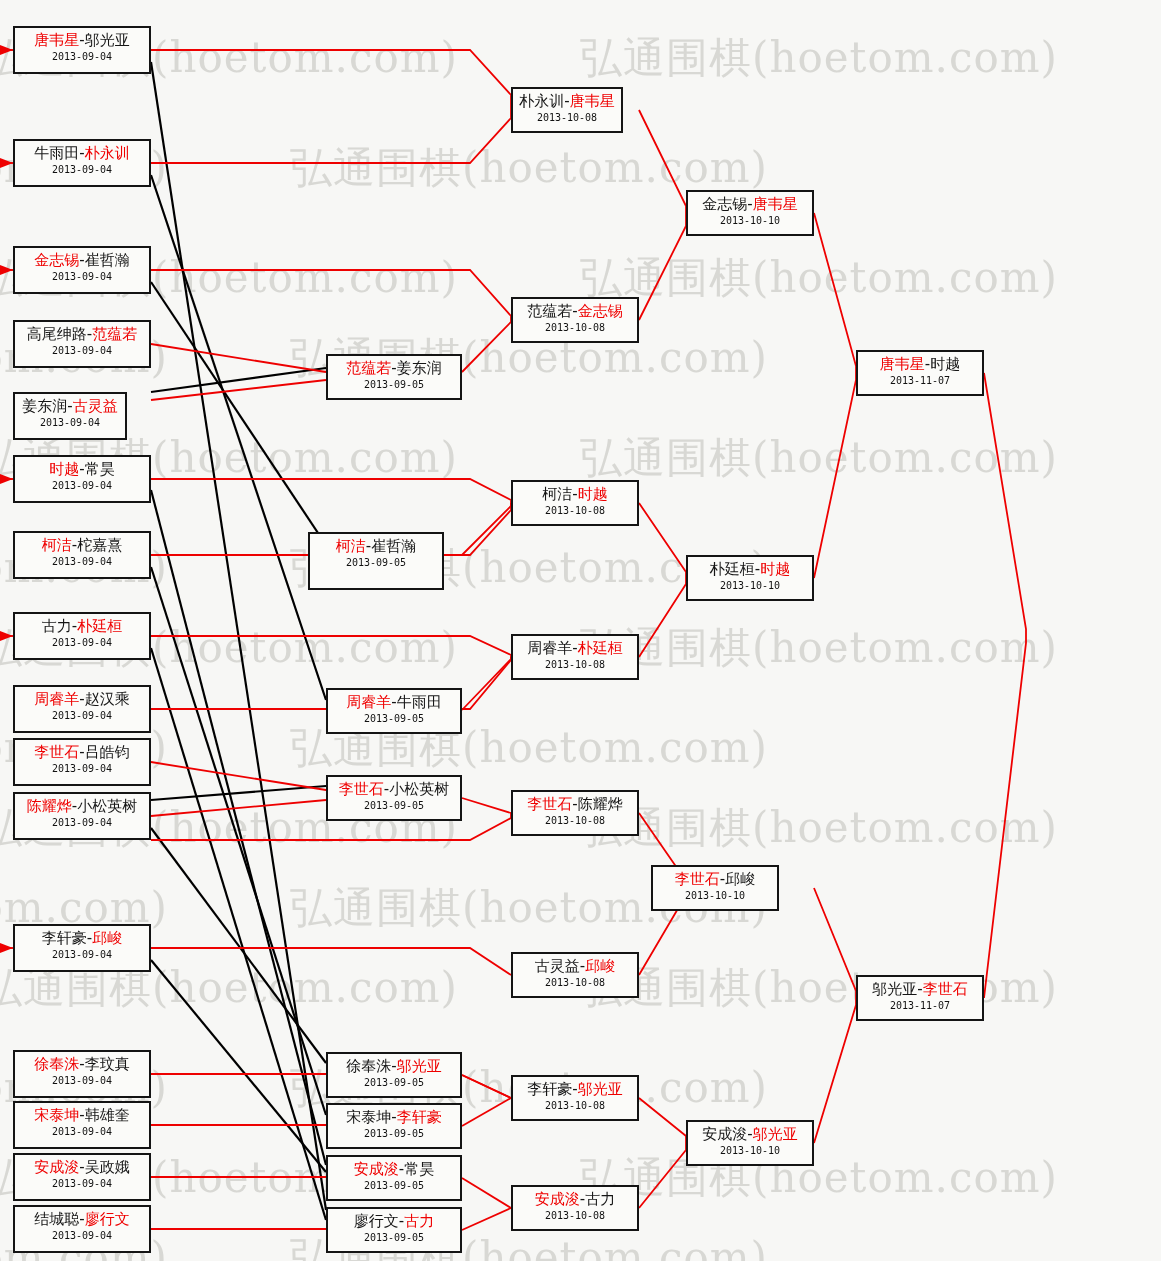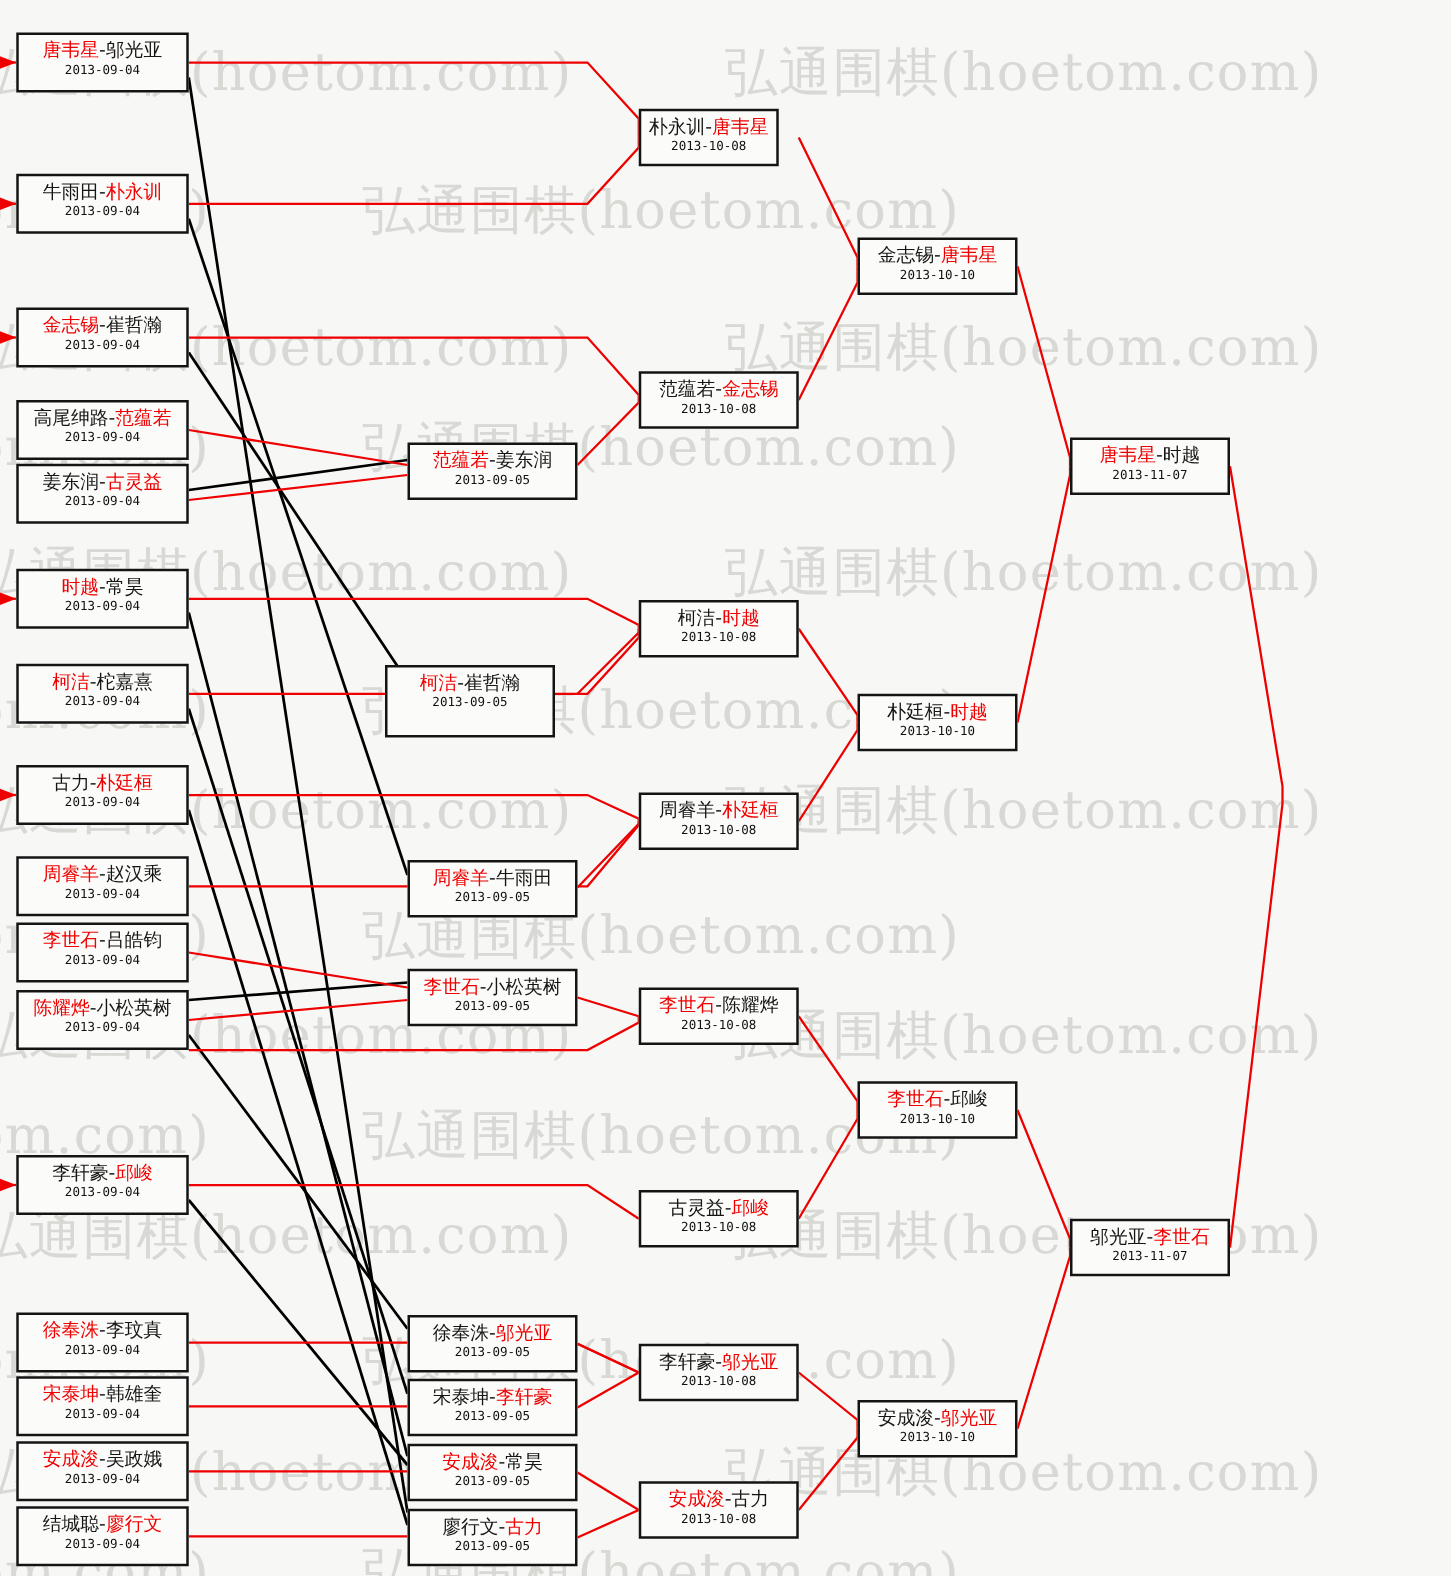--- a/index.html
+++ b/index.html
@@ -158,21 +158,21 @@
         <span class="date">2013-09-04</span>
       </div>
       <div class="match" style="left: 13px; top: 246px; width: 138px; height: 48px;">
         <div><span class="pl win">金志锡</span><span class="sep">-</span><span class="pl lose">崔哲瀚</span></div>
         <span class="date">2013-09-04</span>
       </div>
       <div class="match" style="left: 13px; top: 320px; width: 138px; height: 48px;">
         <div><span class="pl lose">高尾绅路</span><span class="sep">-</span><span class="pl win">范蕴若</span></div>
         <span class="date">2013-09-04</span>
       </div>
-      <div class="match" style="left: 13px; top: 371px; width: 138px; height: 48px;">
+      <div class="match" style="left: 13px; top: 392px; width: 114px; height: 48px;">
         <div><span class="pl lose">姜东润</span><span class="sep">-</span><span class="pl win">古灵益</span></div>
         <span class="date">2013-09-04</span>
       </div>
       <div class="match" style="left: 13px; top: 455px; width: 138px; height: 48px;">
         <div><span class="pl win">时越</span><span class="sep">-</span><span class="pl lose">常昊</span></div>
         <span class="date">2013-09-04</span>
       </div>
       <div class="match" style="left: 13px; top: 531px; width: 138px; height: 48px;">
         <div><span class="pl win">柯洁</span><span class="sep">-</span><span class="pl lose">柁嘉熹</span></div>
         <span class="date">2013-09-04</span>
@@ -278,21 +278,21 @@
         <span class="date">2013-10-08</span>
       </div>
       <div class="match" style="left: 686px; top: 190px; width: 128px; height: 46px;">
         <div><span class="pl lose">金志锡</span><span class="sep">-</span><span class="pl win">唐韦星</span></div>
         <span class="date">2013-10-10</span>
       </div>
       <div class="match" style="left: 686px; top: 555px; width: 128px; height: 46px;">
         <div><span class="pl lose">朴廷桓</span><span class="sep">-</span><span class="pl win">时越</span></div>
         <span class="date">2013-10-10</span>
       </div>
-      <div class="match" style="left: 686px; top: 865px; width: 128px; height: 46px;">
+      <div class="match" style="left: 651px; top: 865px; width: 128px; height: 46px;">
         <div><span class="pl win">李世石</span><span class="sep">-</span><span class="pl lose">邱峻</span></div>
         <span class="date">2013-10-10</span>
       </div>
       <div class="match" style="left: 686px; top: 1120px; width: 128px; height: 46px;">
         <div><span class="pl lose">安成浚</span><span class="sep">-</span><span class="pl win">邬光亚</span></div>
         <span class="date">2013-10-10</span>
       </div>
       <div class="match" style="left: 856px; top: 350px; width: 128px; height: 46px;">
         <div><span class="pl win">唐韦星</span><span class="sep">-</span><span class="pl lose">时越</span></div>
         <span class="date">2013-11-07</span>

